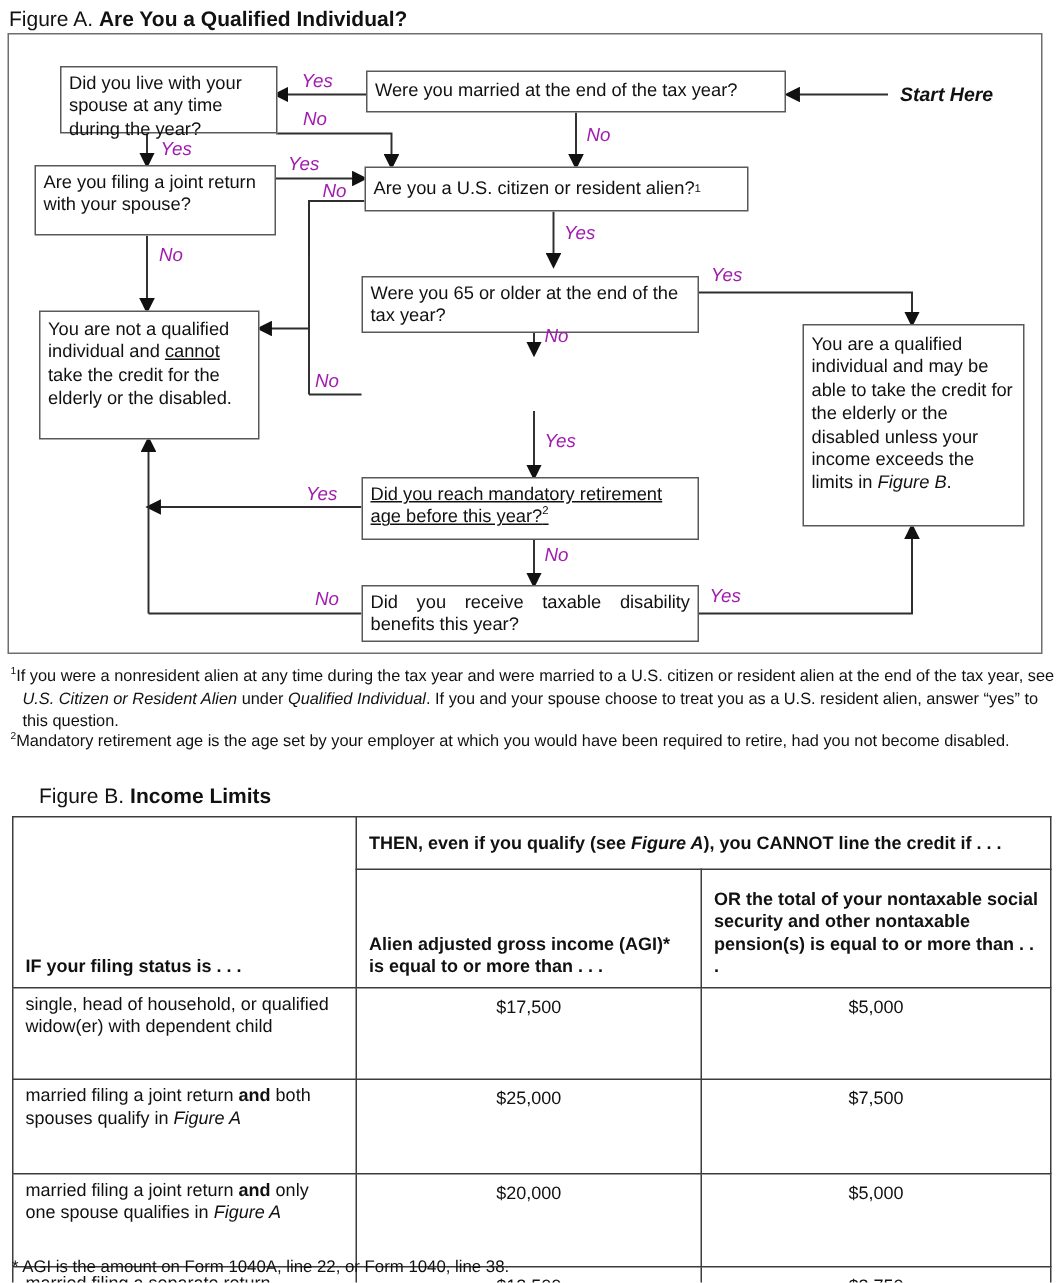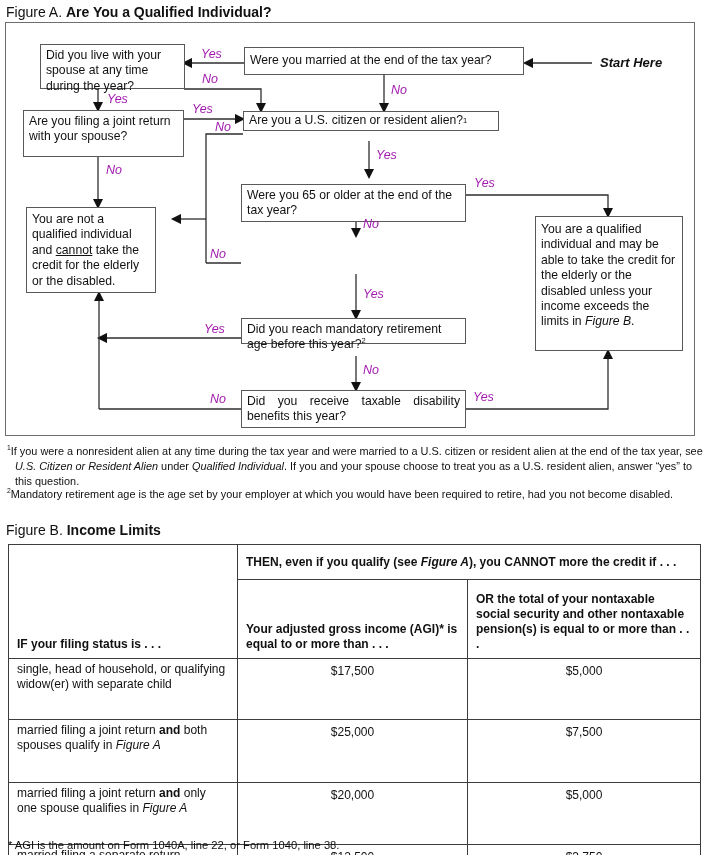--- a/index.html
+++ b/index.html
@@ -88,28 +88,28 @@
       <path d="M 350 333 L 350 360" marker-end="url(#ah)"></path>
       <path d="M 460 386 L 602 386 L 602 335" marker-end="url(#ah)"></path>
     </g>
   </svg>
 
   <div class="node" style="left:34px;top:21px;width:145px;height:45px;"><span>Did you live with your spouse at any time during the year?</span></div>
   <div class="node nowrap" style="left:238px;top:24px;width:280px;height:28px;">
       <span>Were you married at the end of the tax year?</span>
     </div>
   <div class="node" style="left:17px;top:87px;width:161px;height:47px;"><span>Are you filing a joint return with your spouse?</span></div>
-  <div class="node nowrap" style="left:237px;top:88px;width:256px;height:20px;">
+  <div class="node nowrap" style="left:237px;top:88px;width:256px;height:30px;">
       <span>Are you a U.S. citizen or resident alien?</span>
       <sup>1</sup>
     </div>
   <div class="node" style="left:235px;top:161px;width:225px;height:38px;"><span>Were you 65 or older at the end of the tax year?</span></div>
-  <div class="node" style="left:20px;top:184px;width:130px;height:86px;padding:4px 5px;"><span>You are not a qualified individual and </span><span style="text-decoration: underline;">cannot</span><span> take the credit for the elderly or the disabled.</span></div>
+  <div class="node" style="left:20px;top:184px;width:147px;height:86px;padding:4px 5px;"><span>You are not a qualified individual and </span><span style="text-decoration: underline;">cannot</span><span> take the credit for the elderly or the disabled.</span></div>
   <div class="node" style="left:529px;top:193px;width:148px;height:135px;padding:5px 5px;"><span>You are a qualified individual and may be able to take the credit for the elderly or the disabled unless your income exceeds the limits in </span><span style="font-style: italic;">Figure B</span><span>.</span></div>
-  <div class="node" style="left:235px;top:295px;width:225px;height:26px;"><span>Did you reach mandatory retirement age before this year?</span><sup>2</sup></div>
+  <div class="node" style="left:235px;top:295px;width:225px;height:42px;text-decoration:underline;"><span>Did you reach mandatory retirement age before this year?</span><sup>2</sup></div>
   <div class="node justify" style="left:235px;top:367px;width:225px;height:38px;"><span>Did you receive taxable disability benefits this year?</span></div>
 
   <span class="start-here" style="left:594px;top:32px;">Start Here</span>
 
   <span class="lbl" style="left:195px;top:24px;">Yes</span>
   <span class="lbl" style="left:385px;top:60px;">No</span>
   <span class="lbl" style="left:196px;top:49px;">No</span>
   <span class="lbl" style="left:101px;top:69px;">Yes</span>
   <span class="lbl" style="left:186px;top:79px;">Yes</span>
   <span class="lbl" style="left:209px;top:97px;">No</span>
@@ -121,42 +121,42 @@
   <span class="lbl" style="left:357px;top:264px;">Yes</span>
   <span class="lbl" style="left:198px;top:299px;">Yes</span>
   <span class="lbl" style="left:357px;top:340px;">No</span>
   <span class="lbl" style="left:204px;top:369px;">No</span>
   <span class="lbl" style="left:467px;top:367px;">Yes</span>
 </div>
 
 <div class="fn" style="top:444px;"><sup>1</sup><span>If you were a nonresident alien at any time during the tax year and were married to a U.S. citizen or resident alien at the end of the tax year, see </span><span style="font-style: italic;">U.S. Citizen or Resident Alien</span><span> under </span><span style="font-style: italic;">Qualified Individual</span><span>. If you and your spouse choose to treat you as a U.S. resident alien, answer “yes” to this question.</span></div>
 <div class="fn" style="top:487px;"><sup>2</sup><span>Mandatory retirement age is the age set by your employer at which you would have been required to retire, had you not become disabled.</span></div>
 
-<div class="fig-title" style="left:6px;top:522px;">
+<div class="fig-title" style="left:26px;top:522px;">
   <span>Figure B.</span>
   <b>Income Limits</b>
 </div>
 
 <table class="tableB">
   <colgroup>
       <col style="width:229px">
       <col style="width:230px">
       <col style="width:233px">
     </colgroup>
   <tbody>
       <tr>
     <td rowspan="2" class="hdr bottom" style="height:97px;">IF your filing status is . . .</td>
-    <td colspan="2" class="hdr" style="height:28px;vertical-align:middle;"><span>THEN, even if you qualify (see </span><span style="font-style: italic;">Figure A</span><span>), you CANNOT more the credit if . . .</span></td>
+    <td colspan="2" class="hdr" style="height:28px;vertical-align:middle;"><span>THEN, even if you qualify (see </span><span style="font-style: italic;">Figure A</span><span>), you CANNOT line the credit if . . .</span></td>
   </tr>
   <tr>
-    <td class="hdr bottom" style="height:69px;">Your adjusted gross income (AGI)* is equal to or more than . . .</td>
+    <td class="hdr bottom" style="height:69px;">Alien adjusted gross income (AGI)* is equal to or more than . . .</td>
     <td class="hdr bottom">OR the total of your nontaxable social security and other nontaxable pension(s) is equal to or more than . . .</td>
   </tr>
   <tr>
-    <td style="height:54px;"><span>single, head of household, or qualifying widow(er) with separate child</span></td>
+    <td style="height:54px;"><span>single, head of household, or qualified widow(er) with dependent child</span></td>
     <td class="amount">$17,500</td>
     <td class="amount">$5,000</td>
   </tr>
   <tr>
     <td style="height:56px;"><span>married filing a joint return </span><span style="font-weight: bold;">and</span><span> both spouses qualify in </span><span style="font-style: italic;">Figure A</span></td>
     <td class="amount">$25,000</td>
     <td class="amount">$7,500</td>
   </tr>
   <tr>
     <td style="height:55px;"><span>married filing a joint return </span><span style="font-weight: bold;">and</span><span> only one spouse qualifies in </span><span style="font-style: italic;">Figure A</span></td>

